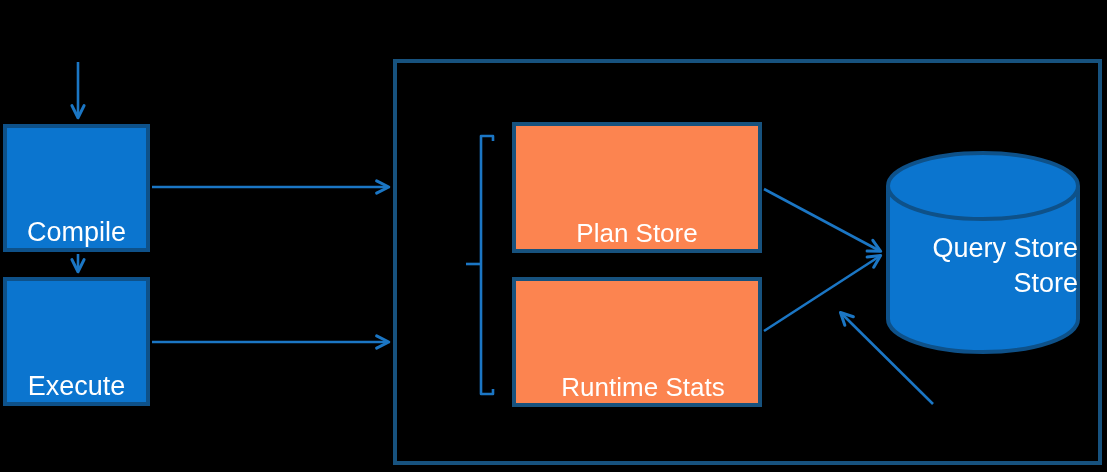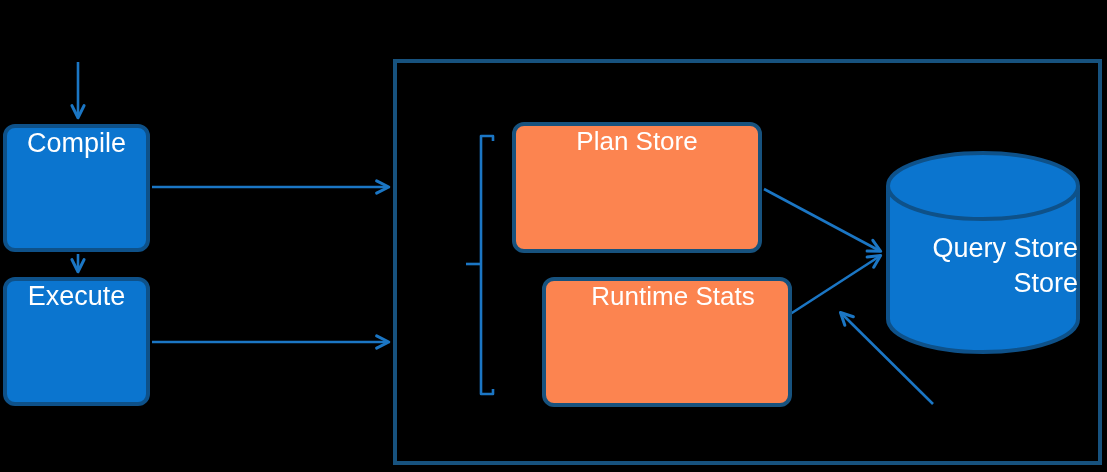--- a/index.html
+++ b/index.html
@@ -12,41 +12,41 @@
     --text-white:#fff;
   }
   *{margin:0;padding:0;box-sizing:border-box;}
   html,body{background:var(--background);}
   body{font-family:"Liberation Sans",sans-serif;}
   #stage{
     position:relative;width:1107px;height:472px;overflow:hidden;
     background:var(--background);
   }
   .node{
-    position:absolute;display:flex;align-items:flex-start;justify-content:center;
-    color:var(--text-white);text-align:center;border-radius:12px;
+    position:absolute;display:flex;align-items:flex-end;justify-content:center;
+    color:var(--text-white);text-align:center;
   }
   .blue-node{
     background:var(--node-fill-blue);
     border:4px solid var(--node-border-blue);
     font-size:27px;
   }
   .orange-node{
     background:var(--node-fill-orange);
     border:4px solid var(--border-dark-blue);
     font-size:26px;
   }
   #compile-node{left:3px;top:124px;width:147px;height:128px;}
   #execute-node{left:3px;top:277px;width:147px;height:129px;}
   #container-box{
     position:absolute;left:393px;top:59px;width:709px;height:406px;
     border:4px solid var(--border-dark-blue);background:transparent;
   }
   #plan-store-node{left:512px;top:122px;width:250px;height:131px;}
-  #runtime-stats-node{left:542px;top:277px;width:250px;height:130px;padding-left:12px;}
+  #runtime-stats-node{left:512px;top:277px;width:250px;height:130px;padding-left:12px;}
   #cylinder-label{
     position:absolute;left:888px;top:196px;width:190px;height:140px;
     display:flex;flex-direction:column;align-items:flex-end;justify-content:center;
     color:var(--text-white);font-size:27px;line-height:35px;text-align:center;
   }
   svg#wires{position:absolute;left:0;top:0;width:1107px;height:472px;}
   svg#wires .wire{stroke:var(--arrow-blue);stroke-width:2.6;fill:none;}
   svg#wires marker path{stroke:var(--arrow-blue);fill:none;}
   svg#wires .cyl-shape{fill:var(--node-fill-blue);stroke:var(--node-border-blue);stroke-width:4;}
 </style>

